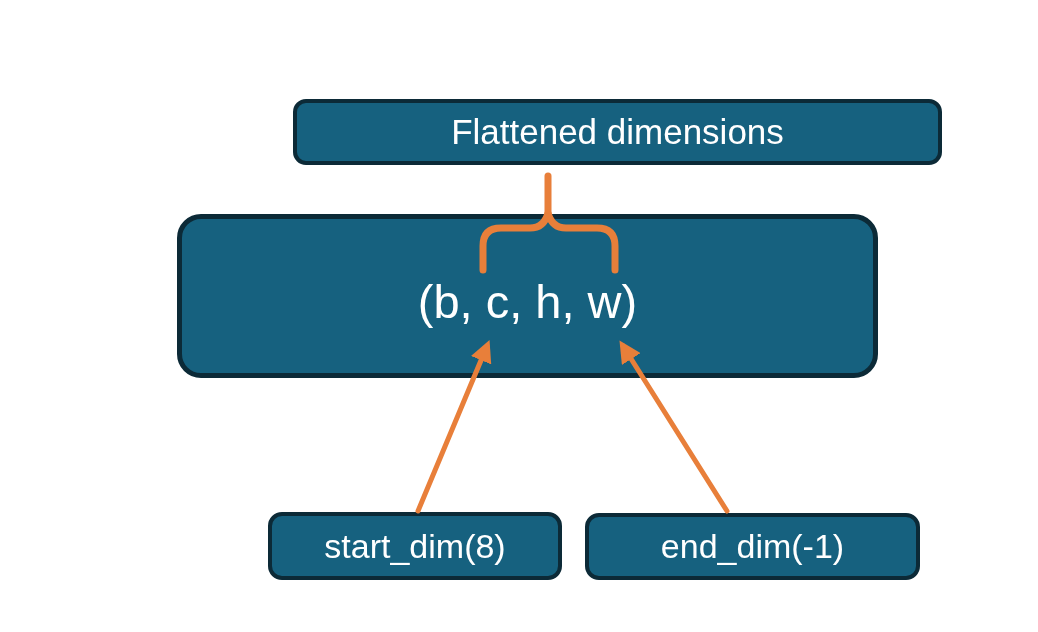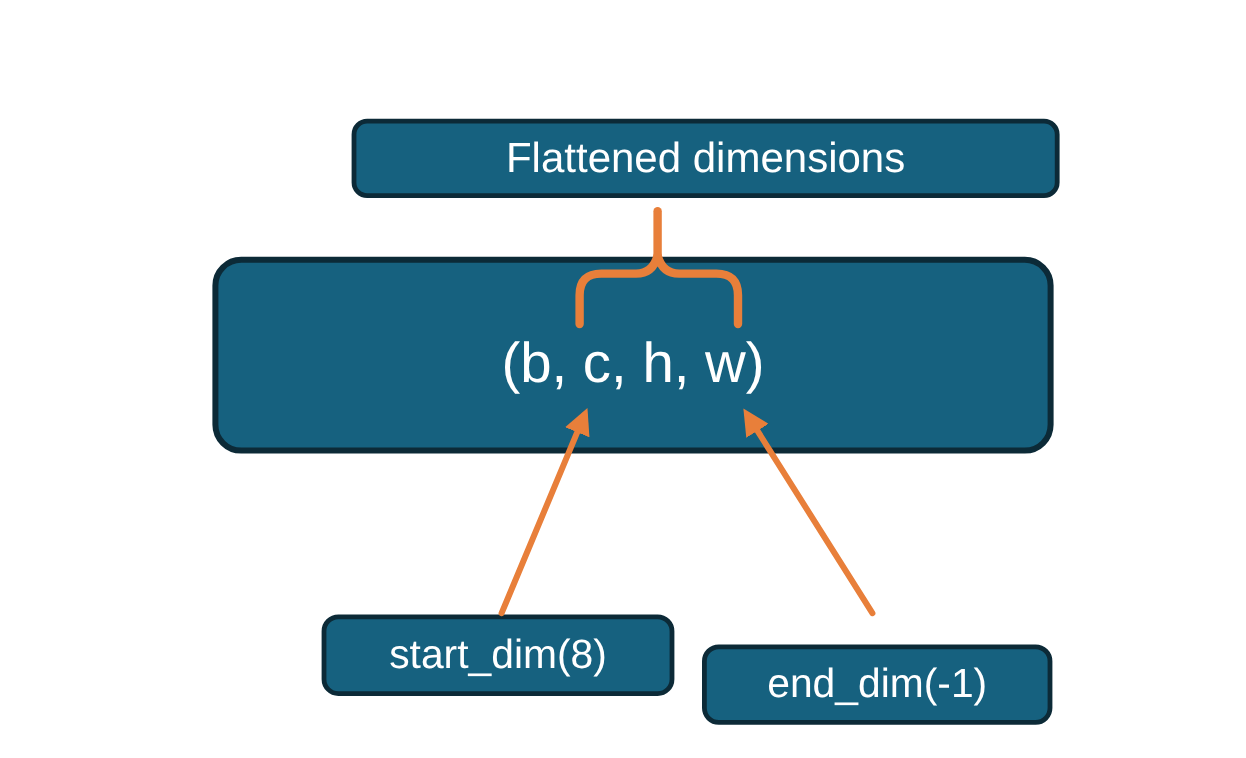--- a/index.html
+++ b/index.html
@@ -22,21 +22,21 @@
     border: 4px solid #0C2A37;
     color: #ffffff;
     display: flex;
     align-items: center;
     justify-content: center;
     text-align: center;
   }
   .node-flattened {
     left: 293px;
     top: 99px;
-    width: 590px;
+    width: 649px;
     height: 66px;
     border-radius: 13px;
     font-size: 35px;
   }
   .node-tensor {
     left: 177px;
     top: 214px;
     width: 701px;
     height: 164px;
     border-radius: 24px;
@@ -49,25 +49,24 @@
     left: 268px;
     top: 512px;
     width: 294px;
     height: 68px;
     border-radius: 14px;
     font-size: 34px;
   }
   .node-end {
     left: 585px;
     top: 513px;
-    width: 292px;
+    width: 335px;
     height: 67px;
     border-radius: 14px;
     font-size: 34px;
-    margin-top: 24px;
   }
   svg.overlay {
     position: absolute;
     left: 0;
     top: 0;
     width: 1038px;
     height: 632px;
     pointer-events: none;
   }
   .accent-stroke {

